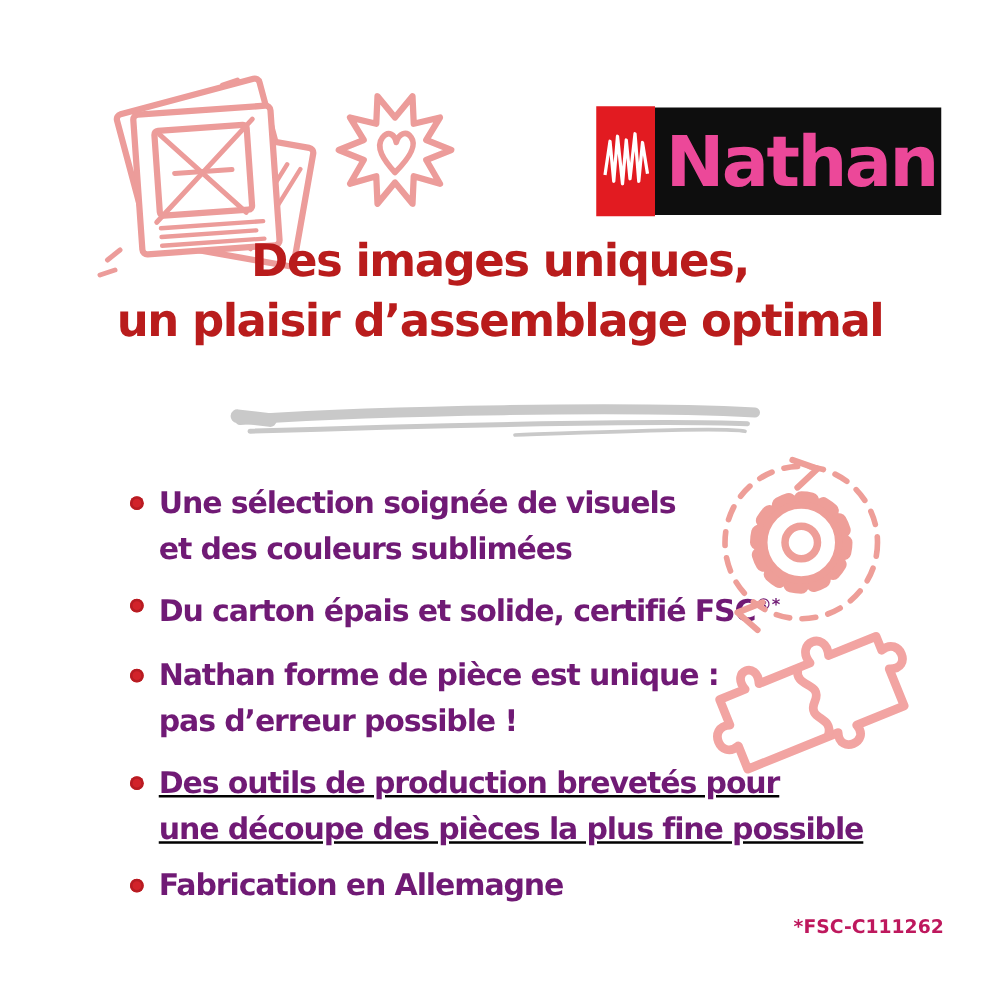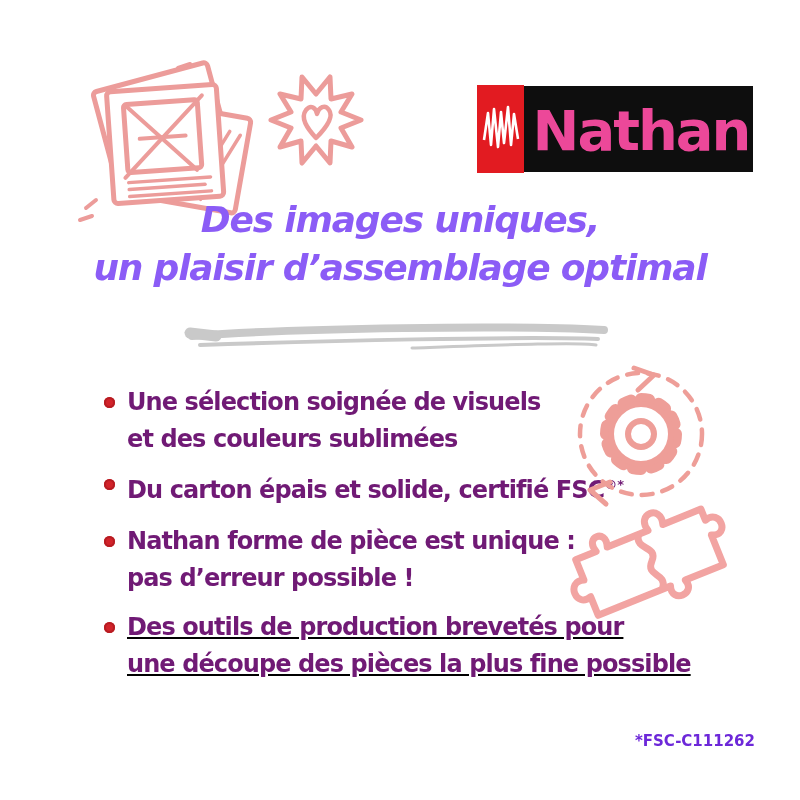--- a/index.html
+++ b/index.html
@@ -11,22 +11,22 @@
   .logo{position:absolute;left:477px;top:85px;width:276px;height:88px;}
   .logo-black{position:absolute;left:42px;top:1px;width:234px;height:86px;background:#0e0e0e;}
   .logo-red{position:absolute;left:0;top:0;width:47px;height:88px;background:#e21b21;}
   .logo-red svg{position:absolute;left:0;top:0;}
   .logo-word{
     position:absolute;left:52px;top:4px;width:224px;height:86px;line-height:84px;
     color:#ec4899;font-size:56px;font-weight:700;letter-spacing:-2px;text-align:center;
   }
   
   .headline{
-    position:absolute;left:0;top:196px;width:800px;text-align:center;
-    color:#8b5cf6;font-weight:700;font-size:36px;line-height:48px;letter-spacing:-1.2px;font-style:italic;
+    position:absolute;left:0;top:186px;width:800px;text-align:center;
+    color:#b91c1c;font-weight:700;font-size:36px;line-height:48px;letter-spacing:-1.2px;
   }
   
   .decor{position:absolute;}
   .decor-doodles{left:60px;top:60px;}
   .decor-stroke{left:180px;top:314px;}
   .decor-gear{left:568px;top:358px;}
   .decor-puzzle{left:562px;top:492px;}
   
   .bullets{position:absolute;left:104px;top:384px;width:620px;}
   .bullet-item{display:flex;align-items:flex-start;}
@@ -37,21 +37,21 @@
   .dot{
     flex:0 0 auto;width:11px;height:11px;border-radius:50%;
     background:#d2232a;box-shadow:inset 0 0 0 2px #b71c22;margin:13px 12px 0 0;
   }
   .bullet-text{
     color:#701a75;font-weight:700;font-size:24px;line-height:37px;letter-spacing:-0.9px;
   }
   .bullet-text sup{font-size:13px;font-weight:700;letter-spacing:0;}
   
   .footnote{
-    position:absolute;right:45px;top:732px;color:#6d28d9;
+    position:absolute;right:45px;top:732px;color:#be185d;
     font-weight:700;font-size:15px;letter-spacing:0;
   }
 </style>
 </head>
 <body>
 
 <svg class="decor decor-doodles" width="330" height="180" viewBox="0 0 330 180">
   <g fill="none" stroke="#ec9c9a" stroke-width="5" stroke-linecap="round" stroke-linejoin="round">
 
     <g transform="rotate(-15 100 60)">
@@ -138,20 +138,26 @@
       <span>pas d’erreur possible !</span>
     </div>
   </div>
   <div class="bullet-item">
     <span class="dot"></span>
     <div class="bullet-text">
       <span>Des outils de production brevetés pour</span><br>
       <span>une découpe des pièces la plus fine possible</span>
     </div>
   </div>
+  <div class="bullet-item">
+    <span class="dot"></span>
+    <div class="bullet-text">
+      <span>Fabrication en Allemagne</span>
+    </div>
+  </div>
 </div>
 
 <svg class="decor decor-gear" width="152" height="152" viewBox="0 0 152 152">
   <g fill="none" stroke="#ee9e98" stroke-linecap="round" stroke-linejoin="round">
     <circle cx="73" cy="76" r="61" stroke-width="4.5" stroke-dasharray="11 10"></circle>
     <path d="M66,10 L86,17 L70,32" stroke-width="5"></path>
     <path d="M42,124 L22,132 L38,146" stroke-width="5"></path>
 
     <circle cx="73" cy="76" r="35" stroke-width="12" stroke-dasharray="8.2 10.1"></circle>
     <circle cx="73" cy="76" r="30" stroke-width="6"></circle>

